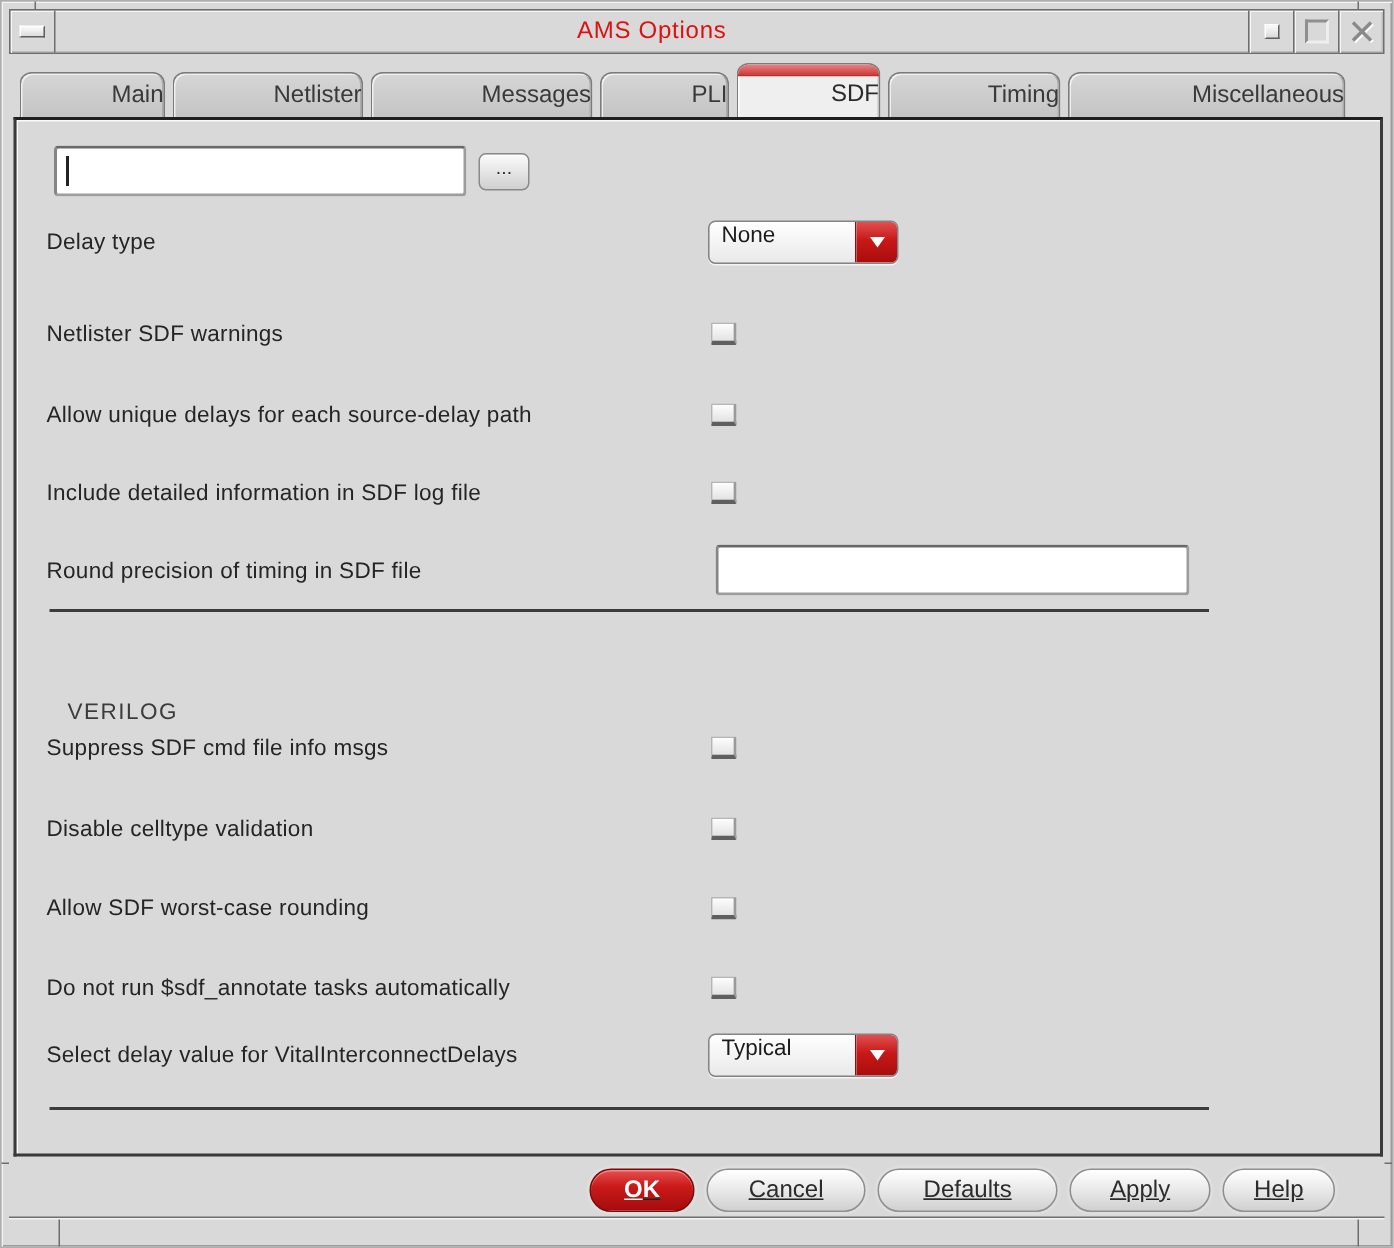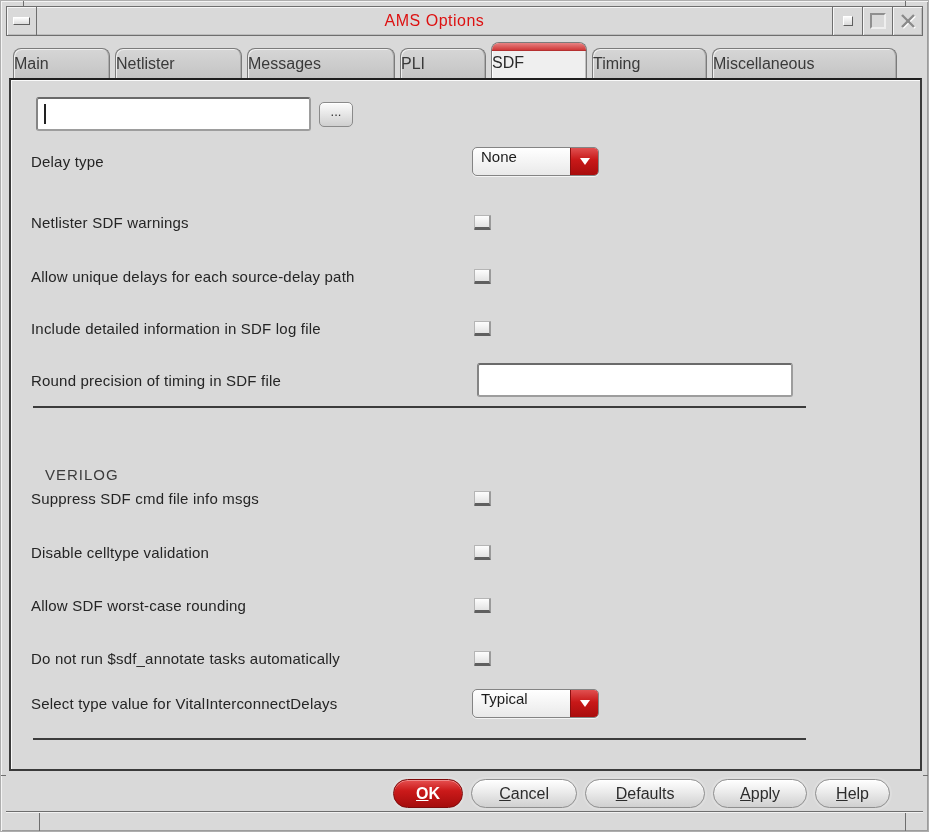--- a/index.html
+++ b/index.html
@@ -61,21 +61,21 @@
   .tabs {
     position:absolute; left:12px; top:41px; height:36px;
     display:flex; align-items:flex-end; gap:5px; z-index:2;
   }
   .tab {
     height:30px;
     background:linear-gradient(#d6d6d6,#c4c4c4);
     border:1px solid #7b7b7b; border-bottom:none;
     border-radius:8px 8px 0 0;
     box-shadow: inset 1px 1px 0 #efefef, inset -1px 0 0 #ababab;
-    display:flex; align-items:center; justify-content:flex-start;
+    display:flex; align-items:center; justify-content:flex-end;
     font-size:16px; color:#3a3a3a;
     cursor:default; position:relative;
   }
   .tab.active {
     height:36px;
     background:#efefef;
     color:#2a2a2a;
     box-shadow: inset 1px 0 0 #ffffff, inset -1px 0 0 #c0c0c0;
   }
   .tab.active::before {
@@ -156,21 +156,21 @@
     background:linear-gradient(#fdfdfd,#e3e3e3);
     border:1px solid #b5b5b5;
     border-bottom:3px solid #5f5f5f;
     border-right:2px solid #9a9a9a;
     border-radius:1px;
     cursor:default;
   }
   
   .footer {
     position:absolute; top:777px; right:38px; height:31px;
-    display:flex; gap:8px; align-items:center;
+    display:flex; gap:8px; align-items:center;text-decoration:underline;
   }
   .btn {
     height:29px; border-radius:15px;
     border:1px solid #8f8f8f;
     background:linear-gradient(#ffffff,#ebebeb 45%,#d0d0d0);
     box-shadow: 0 0 0 2px #dedede, inset 0 1px 0 #ffffff;
     display:flex; align-items:center; justify-content:center;
     font-size:16px; color:#2c2c2c;
     padding:0 20px; cursor:default;
   }
@@ -308,21 +308,21 @@
       <span class="row-label">Allow SDF worst-case rounding</span>
       <div class="checkbox"></div>
     </div>
 
     <div class="row" style="top:559px">
       <span class="row-label">Do not run $sdf_annotate tasks automatically</span>
       <div class="checkbox"></div>
     </div>
 
     <div class="row" style="top:604px">
-      <span class="row-label">Select type value for VitalInterconnectDelays</span>
+      <span class="row-label">Select delay value for VitalInterconnectDelays</span>
       <div class="dropdown">
         <span class="dd-value">Typical</span>
         <span class="dd-arrow">
             <span class="dd-tri"></span>
           </span>
       </div>
     </div>
 
     <div class="hsep" style="top:658px"></div>
 

